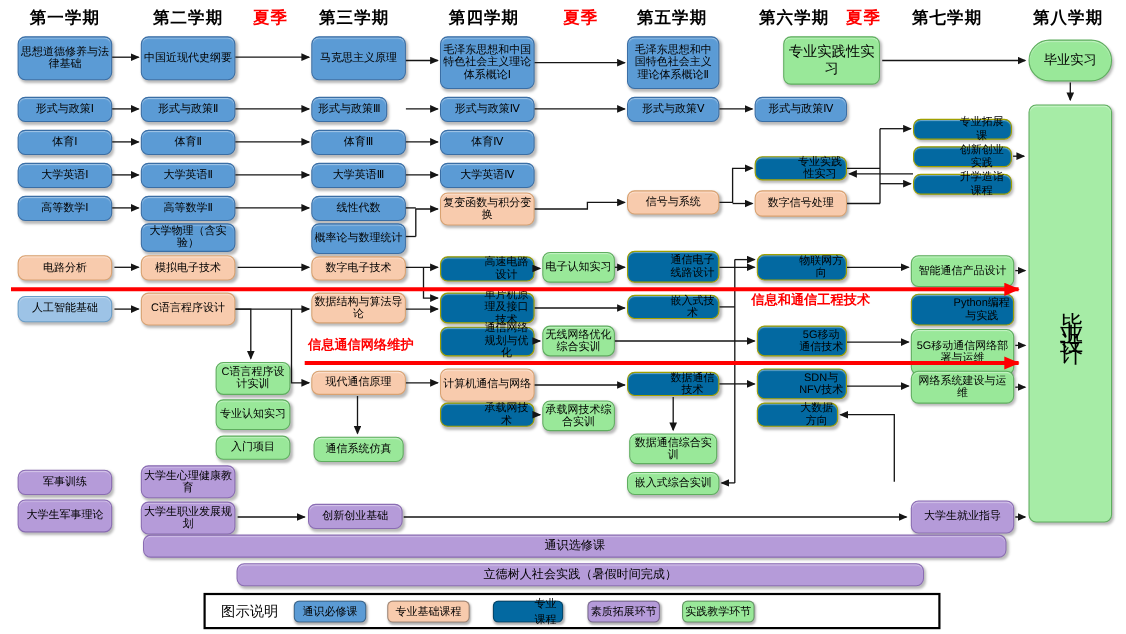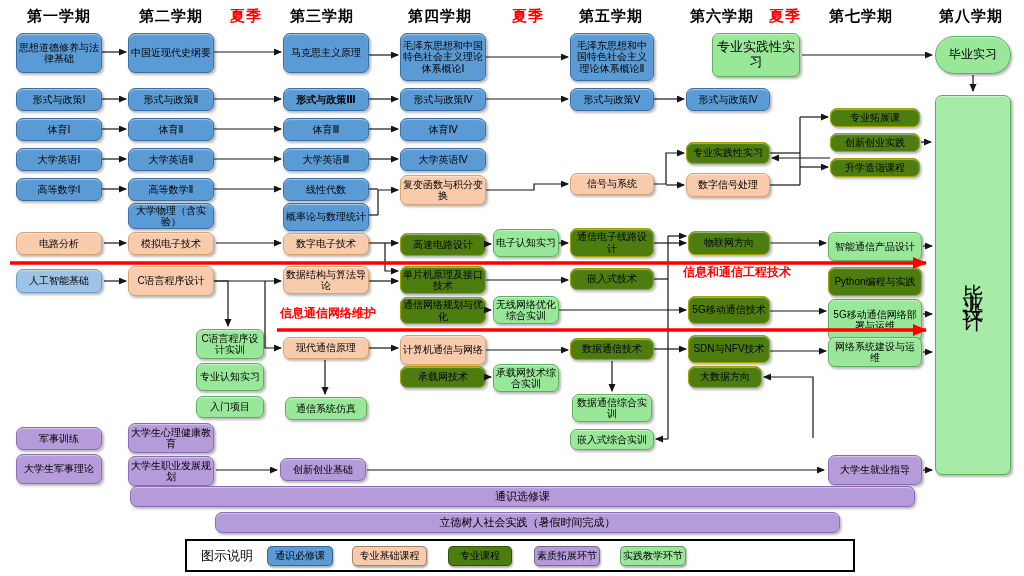--- a/index.html
+++ b/index.html
@@ -8,21 +8,21 @@
   .hdr{position:absolute;top:7px;transform:translateX(-50%);font-size:15px;font-weight:bold;
        color:#000;white-space:nowrap;letter-spacing:1px;}
   .hdr.summer{color:#ff0000;}
   .box{position:absolute;display:flex;align-items:center;justify-content:center;text-align:center;
        font-size:10px;line-height:1.15;color:#000;border:1px solid rgba(0,0,0,.35);border-radius:7px;
        padding:1px 2px;box-sizing:border-box;
        box-shadow:1.5px 2px 2.5px rgba(0,0,0,.28), inset 0 1px 1px rgba(255,255,255,.45);}
   .c-blue{background:#5B9BD5;border-color:#3a6ea5;}
   .c-lightblue{background:#9DC3E6;border-color:#6a9ec9;}
   .c-orange{background:#F8CBAD;border-color:#d9a271;}
-  .c-yellow{background:#4d7c0f;border-color:#a0a000;}
+  .c-yellow{background:#0369a1;border-color:#a0a000;padding-left:37px;}
   .c-green{background:#99E899;border-color:#5fae5f;}
   .c-biggreen{background:#A6ECA6;border-color:#5fae5f;}
   .c-purple{background:#B59BD9;border-color:#8a6cb3;}
   .vert{writing-mode:vertical-rl;text-orientation:upright;font-size:21px;letter-spacing:9px;}
   #wires{position:absolute;left:0;top:0;z-index:6;pointer-events:none;}
   #nodes .box{z-index:3;}
   .rednote{position:absolute;font-size:12px;font-weight:bold;color:#ff0000;white-space:nowrap;z-index:7;}
   #legend{position:absolute;left:185px;top:539px;width:670px;height:33px;background:#fff;
           border:2px solid #000;box-sizing:border-box;z-index:4;}
   #legend .ltitle{position:absolute;left:14px;top:0;line-height:29px;font-size:13px;color:#000;}
@@ -66,21 +66,21 @@
       <div class="box c-blue" style="left: 128px; top: 178px; width: 86px; height: 23px;">高等数学Ⅱ</div>
       <div class="box c-blue" style="left: 128px; top: 203px; width: 86px; height: 26px;">大学物理（含实验）</div>
       <div class="box c-orange" style="left: 128px; top: 232px; width: 86px; height: 23px;">模拟电子技术</div>
       <div class="box c-orange" style="left: 128px; top: 266px; width: 86px; height: 30px;">C语言程序设计</div>
       <div class="box c-purple" style="left: 128px; top: 423px; width: 86px; height: 30px;">大学生心理健康教育</div>
       <div class="box c-purple" style="left: 128px; top: 456px; width: 86px; height: 30px;">大学生职业发展规划</div>
       <div class="box c-green" style="left: 196px; top: 329px; width: 68px; height: 30px;">C语言程序设计实训</div>
       <div class="box c-green" style="left: 196px; top: 363px; width: 68px; height: 28px;">专业认知实习</div>
       <div class="box c-green" style="left: 196px; top: 396px; width: 68px; height: 22px;">入门项目</div>
       <div class="box c-blue" style="left: 283px; top: 33px; width: 86px; height: 40px;">马克思主义原理</div>
-      <div class="box c-blue" style="left: 283px; top: 88px; width: 86px; height: 23px; font-weight: bold;">形式与政策Ⅲ</div>
+      <div class="box c-blue" style="left: 283px; top: 88px; width: 69px; height: 23px;">形式与政策Ⅲ</div>
       <div class="box c-blue" style="left: 283px; top: 118px; width: 86px; height: 23px;">体育Ⅲ</div>
       <div class="box c-blue" style="left: 283px; top: 148px; width: 86px; height: 23px;">大学英语Ⅲ</div>
       <div class="box c-blue" style="left: 283px; top: 178px; width: 86px; height: 23px;">线性代数</div>
       <div class="box c-blue" style="left: 283px; top: 203px; width: 86px; height: 28px;">概率论与数理统计</div>
       <div class="box c-orange" style="left: 283px; top: 233px; width: 86px; height: 22px;">数字电子技术</div>
       <div class="box c-orange" style="left: 283px; top: 266px; width: 86px; height: 28px;">数据结构与算法导论</div>
       <div class="box c-orange" style="left: 283px; top: 337px; width: 86px; height: 22px;">现代通信原理</div>
       <div class="box c-green" style="left: 285px; top: 397px; width: 82px; height: 23px;">通信系统仿真</div>
       <div class="box c-purple" style="left: 280px; top: 458px; width: 86px; height: 23px;">创新创业基础</div>
       <div class="box c-blue" style="left: 400px; top: 33px; width: 86px; height: 48px;">毛泽东思想和中国特色社会主义理论体系概论Ⅰ</div>

